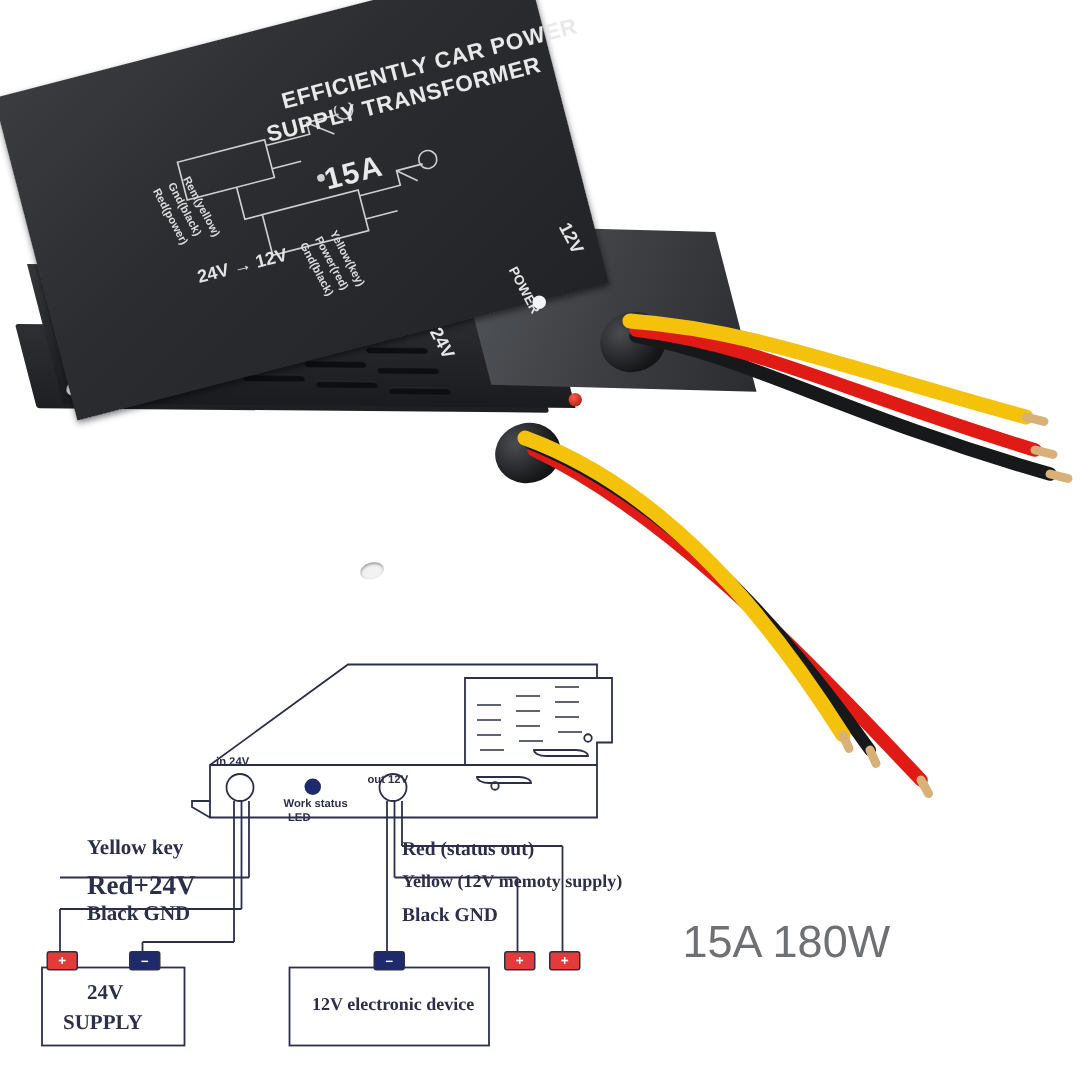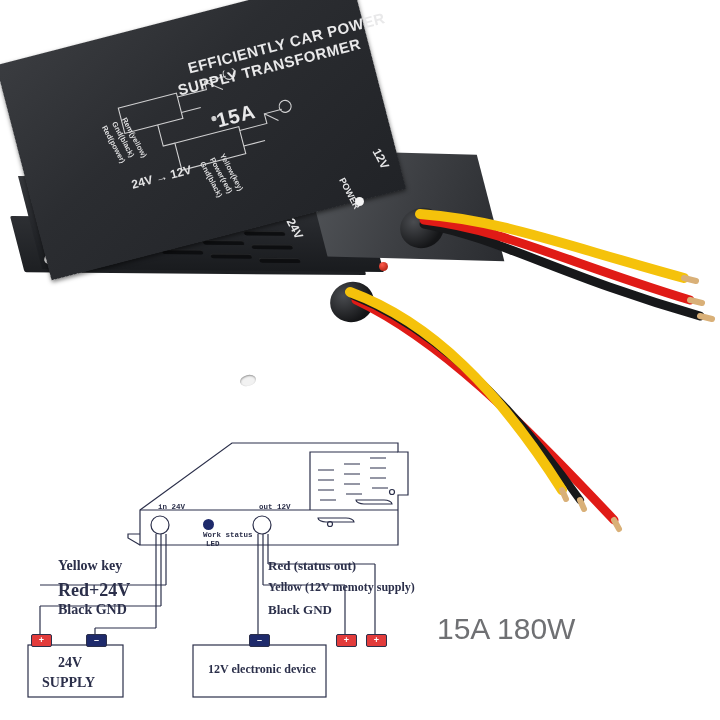--- a/index.html
+++ b/index.html
@@ -95,33 +95,33 @@
   #frontled{position:absolute;left:379px;top:262px;width:9px;height:9px;
     border-radius:50%;background:radial-gradient(circle at 35% 30%,#ff5a4a,#9d1408);}
   #wiresvg{position:absolute;left:0;top:0;width:720px;height:560px;}
 
   
   #diagram{position:absolute;left:0;top:430px;width:450px;height:290px;}
   #dsvg{position:absolute;left:0;top:0;width:450px;height:290px;}
   .dlabel{position:absolute;color:#2b2f4a;font-weight:700;white-space:nowrap;
           font-family:Liberation Serif, serif;}
   .dsmall{position:absolute;color:#2b2f4a;font-weight:700;white-space:nowrap;
-          font-size:7.5px;font-family:Liberation Mono, monospace;padding-left:14px;}
+          font-size:7.5px;font-family:Liberation Sans, sans-serif;}
 
   
   .term{position:absolute;width:19px;height:11px;border-radius:2px;
         border:1px solid #2b2f4a;display:flex;align-items:center;
         justify-content:center;color:#fff;font-size:9px;font-weight:700;
         line-height:1;}
   .term-red{background:#e23b3b;}
   .term-navy{background:#1e2a6b;}
   .term-redgnd{background:#e23b3b;}
 
   
-  #spec{position:absolute;left:437px;top:608px;}
+  #spec{position:absolute;left:455px;top:608px;}
   .specline{color:#6f7073;font-size:30px;font-weight:400;white-space:nowrap;
             letter-spacing:0px;line-height:42px;
             font-family:"Liberation Sans",sans-serif;}
 </style>
 </head>
 <body>
 
 <div id="stage">
 
   <div id="photo">
@@ -270,21 +270,21 @@
         <path d="M375 134 L375 205"></path>
         <path d="M345 155 L345 205"></path>
 
         <rect x="28" y="215" width="95" height="52"></rect>
 
         <rect x="193" y="215" width="133" height="52"></rect>
       </g>
     </svg>
 
     <div class="dsmall" style="left:144px;top:73px;">in 24V</div>
-    <div class="dsmall" style="left:245px;top:73px;">out 12V</div>
+    <div class="dsmall" style="left:245px;top:85px;">out 12V</div>
     <div style="position:absolute;left:203px;top:89px;width:11px;height:11px;border-radius:50%;background:#1e2a6b;"></div>
     <div class="dsmall" style="left:189px;top:101px;">Work status</div>
     <div class="dsmall" style="left:192px;top:110px;">LED</div>
 
     <div class="dlabel" style="left:58px;top:128px;font-size:14px;">Yellow key</div>
     <div class="dlabel" style="left:58px;top:150px;font-size:18px;">Red+24V</div>
     <div class="dlabel" style="left:58px;top:172px;font-size:14px;">Black GND</div>
 
     <div class="dlabel" style="left:268px;top:128px;font-size:13px;">Red (status out)</div>
     <div class="dlabel" style="left:268px;top:150px;font-size:12px;">Yellow (12V memoty supply)</div>

